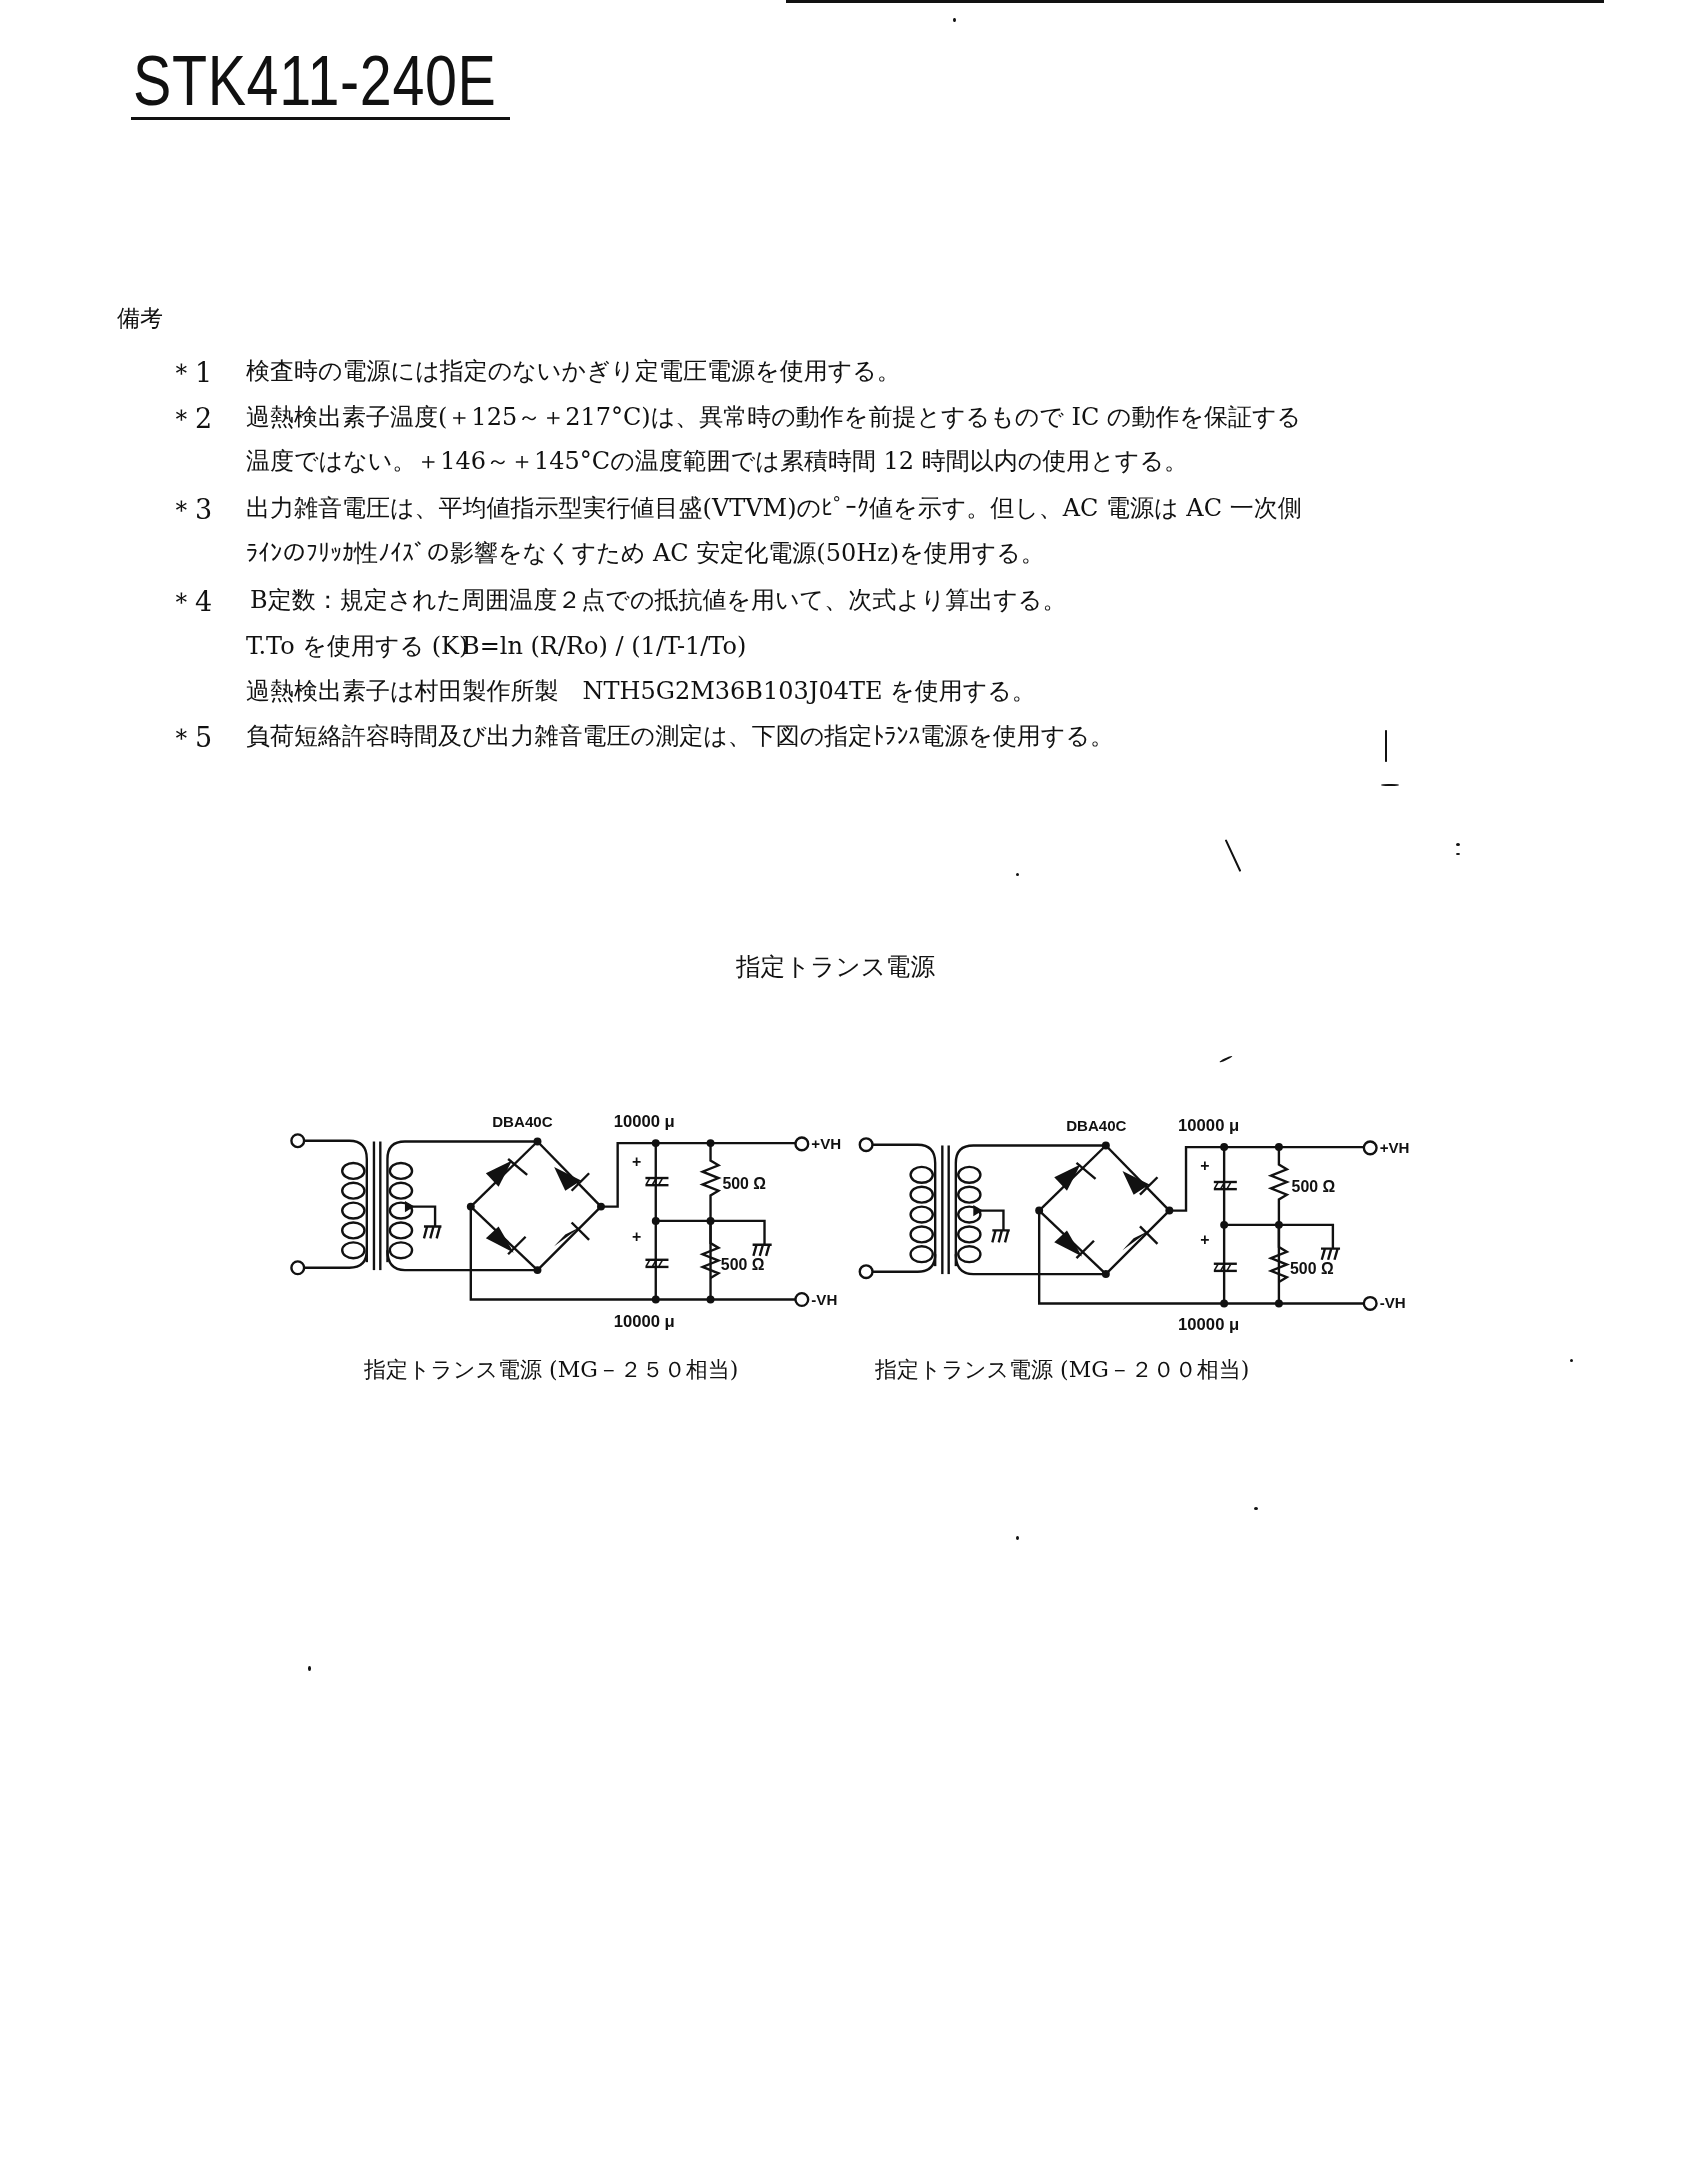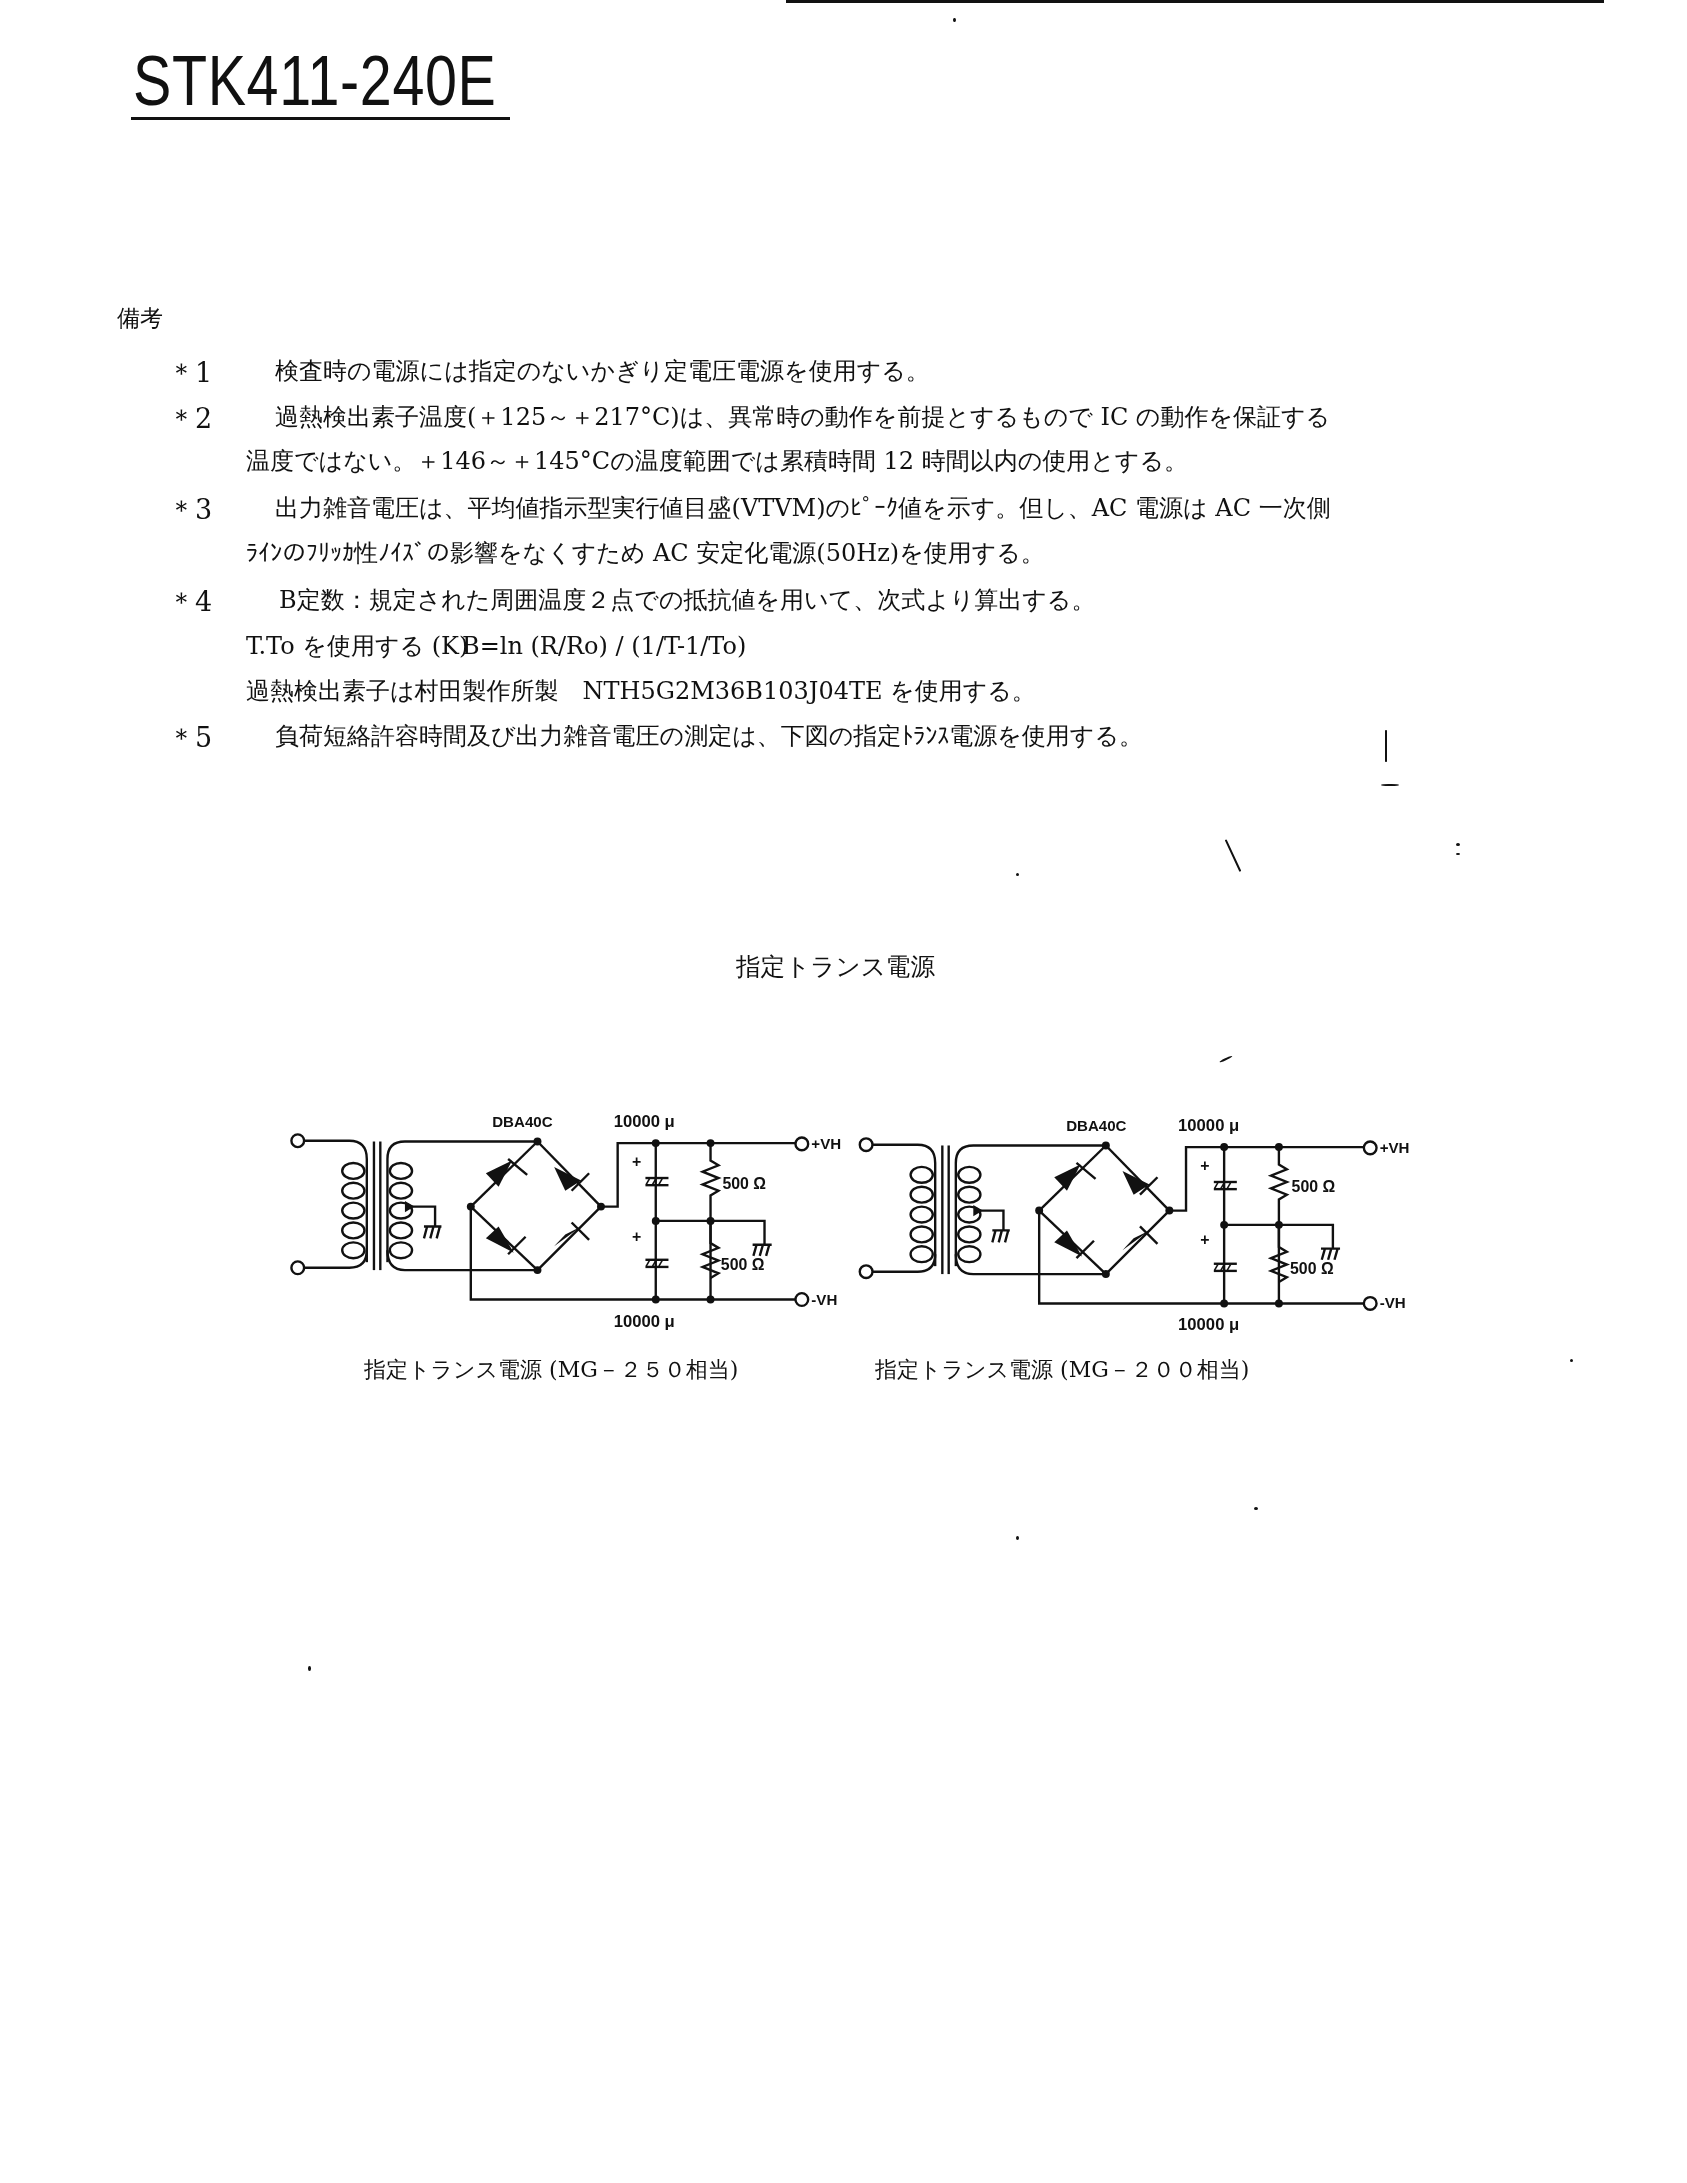--- a/index.html
+++ b/index.html
@@ -11,21 +11,21 @@
   .title {
     position: absolute; left: 133px; top: 46px;
     font-family: "Liberation Sans", "DejaVu Sans", sans-serif;
     font-size: 70px; letter-spacing: 0.8px; transform: scaleX(0.82); transform-origin: left top;
     font-weight: normal; line-height: 1;
   }
   .title-underline { position: absolute; left: 131px; top: 117px; width: 379px; height: 3.2px; background: #111; }
   .remarks-label { position: absolute; left: 117px; top: 303px; font-size: 23px; }
   .note { position: absolute; font-size: 24px; line-height: 1; white-space: nowrap; }
   .note .mark { position: absolute; left: 0; top: 0; font-size: 27px; }
-  .note .text { position: absolute; left: 78px; top: 0; margin-left: 29px; }
+  .note .text { position: absolute; left: 78px; top: 0; }
   .sub { position: absolute; font-size: 24px; white-space: nowrap; line-height: 1; }
   .diagram-heading { position: absolute; left: 736px; top: 950px; font-size: 24.6px; }
   .circuit { position: absolute; left: 0; top: 0; }
   .clabel { font-family: "Liberation Sans", "DejaVu Sans", sans-serif; font-weight: bold; fill: #111; }
   .caption { position: absolute; top: 1355px; font-size: 22px; white-space: nowrap; }
   .speck { position: absolute; background: #111; border-radius: 50%; }
 </style>
 </head>
 <body>
 

